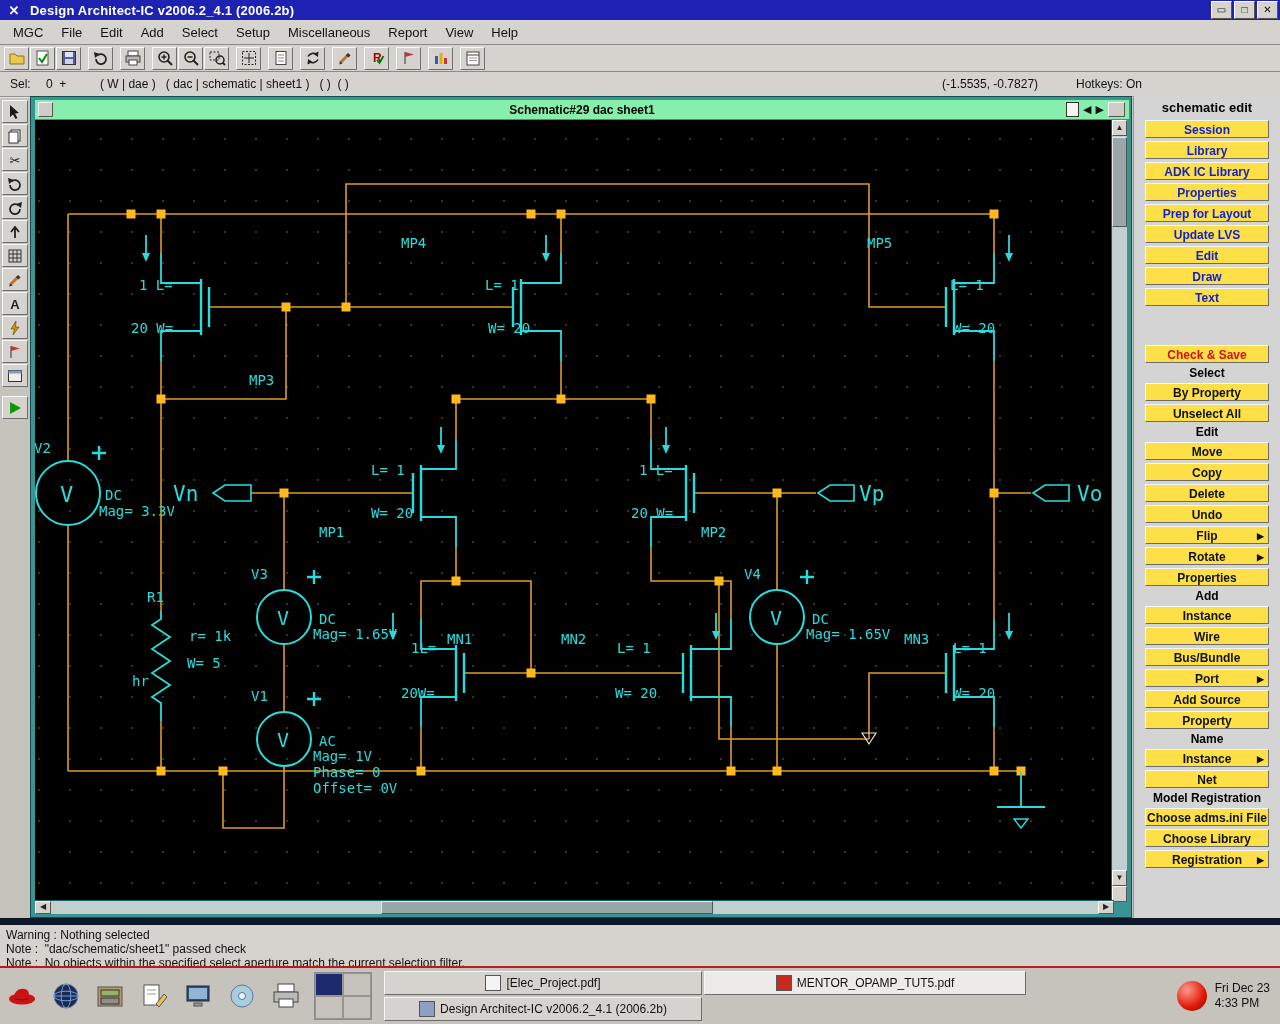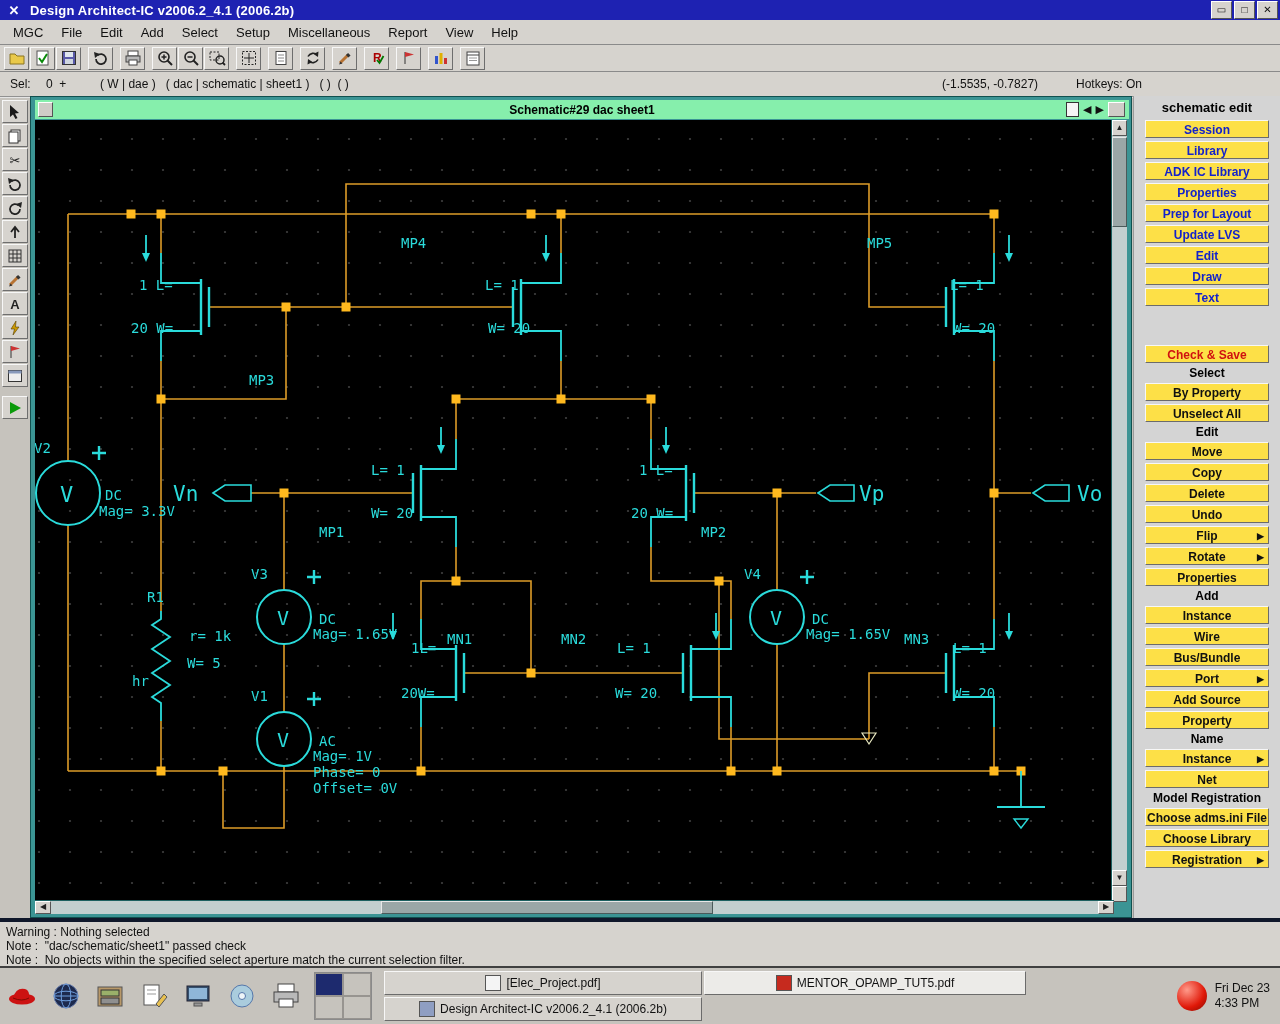--- a/index.html
+++ b/index.html
@@ -73,26 +73,26 @@
   .pal-title{text-align:center;font-size:13px;font-weight:bold;color:#000;margin:4px 8px 5px;}
   .pal-btn{position:relative;display:block;width:124px;height:18px;line-height:18px;margin:0 auto 3px;
            background:#fde047;border:1px solid;border-color:#f7f7f7 #6b6b6b #6b6b6b #f7f7f7;
            font-size:12px;font-weight:bold;color:#111;text-align:center;padding:0;font-family:"Liberation Sans",sans-serif;}
   .pal-btn.blue{color:#1322cc;} .pal-btn.red{color:#d01010;margin-top:39px;}
   .pal-btn .arr{position:absolute;right:4px;top:0;font-size:9px;}
   .pal-header{width:124px;margin:2px auto 3px;font-size:12px;font-weight:bold;color:#000;text-align:center;}
 
   
   .messages{position:absolute;left:0;top:918px;width:1280px;height:48px;background:#d6d3ce;
-            border-top:4px solid #0f172a;padding:3px 6px;box-sizing:border-box;}
+            border-top:7px solid #0f172a;padding:3px 6px;box-sizing:border-box;}
   .msg-line{font-size:12px;color:#111;line-height:14px;white-space:pre;}
 
   
   .taskbar{position:absolute;left:0;top:966px;width:1280px;height:58px;background:#c6c3bd;
-           border-top:2px solid #404040;display:flex;align-items:center;box-sizing:border-box;}
+           border-top:2px solid #b91c1c;display:flex;align-items:center;box-sizing:border-box;}
   .tk-icon{width:44px;height:52px;display:flex;align-items:center;justify-content:center;}
   .pager{width:56px;height:46px;margin:0 6px;display:grid;grid-template-columns:1fr 1fr;grid-template-rows:1fr 1fr;
          border:1px solid #8a8a8a;background:#b8b5b0;}
   .pg-cell{border:1px solid #979490;background:#c6c3bd;}
   .pg-cell.on{background:#1d2a6e;}
   .task-btns{display:grid;grid-template-columns:318px 322px;grid-template-rows:24px 24px;gap:2px;margin-left:6px;}
   .task-btn{display:flex;align-items:center;gap:5px;background:#d6d3ce;font-size:12px;color:#111;
             border:1px solid;border-color:#f7f7f7 #6b6b6b #6b6b6b #f7f7f7;padding:0 6px;overflow:hidden;
             white-space:nowrap;justify-content:center;}
   .task-btn.hl{background:#ecebe8;}

